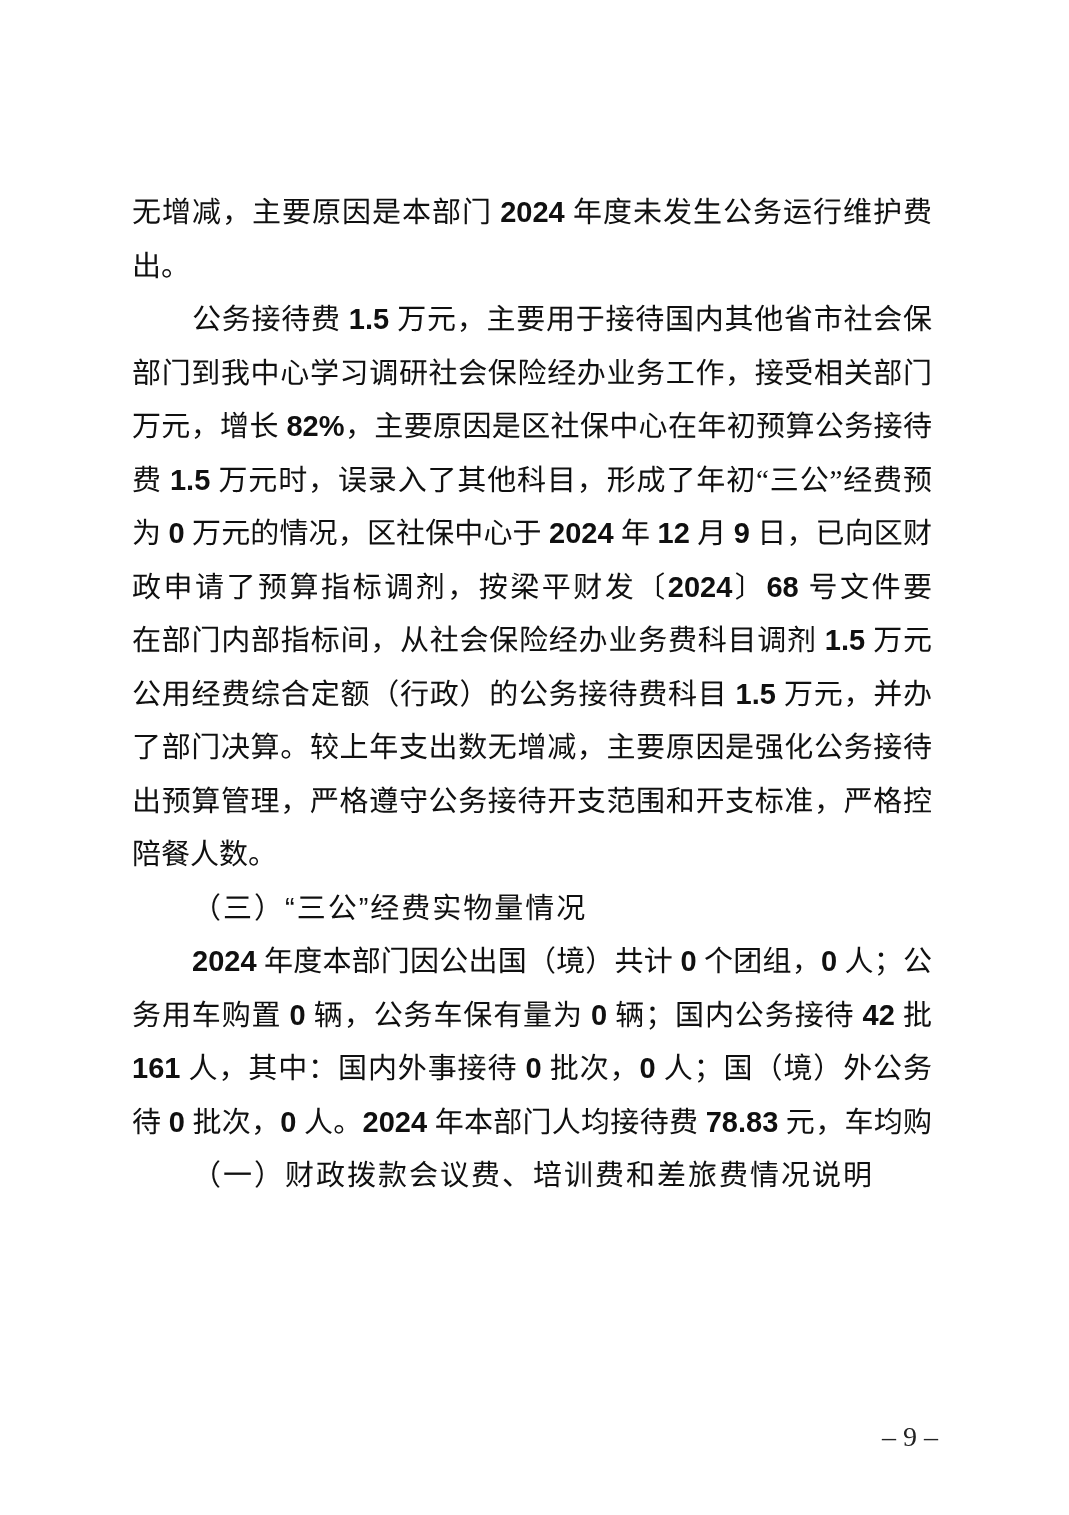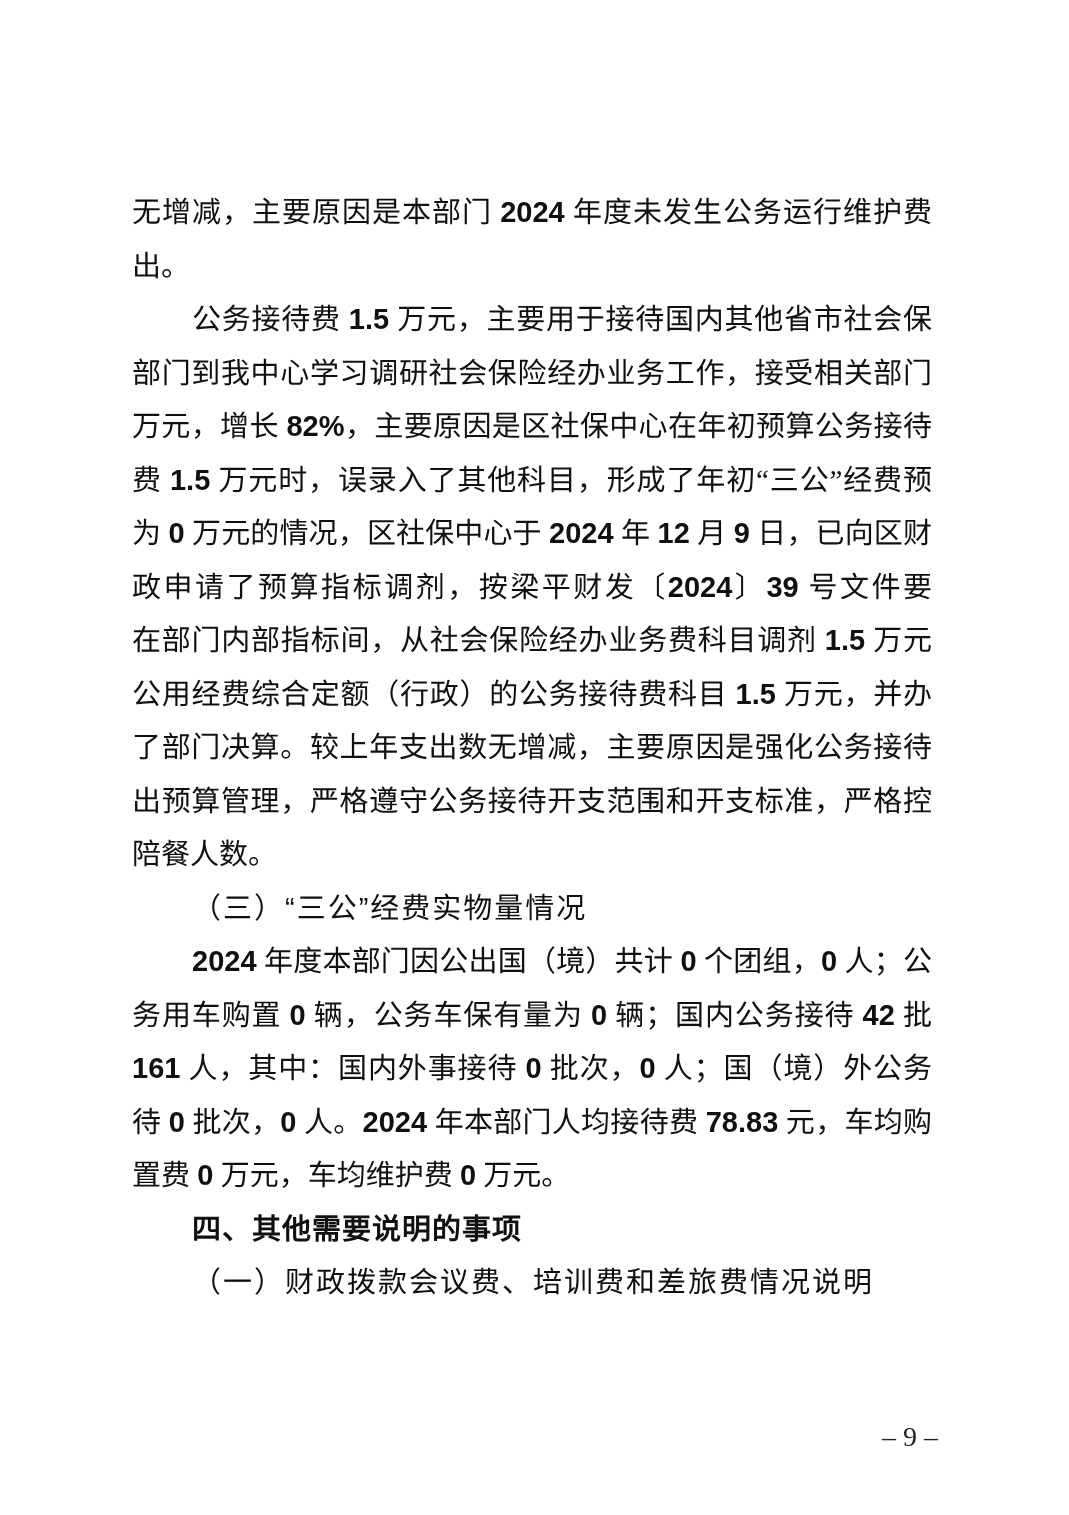--- a/index.html
+++ b/index.html
@@ -67,29 +67,27 @@
 
 <div class="page">
   <div class="content">
       <div class="line body justify">无增减，主要原因是本部门 <span class="num">2024</span> 年度未发生公务运行维护费支</div>
       <div class="line body">出。</div>
       <div class="line body indent justify">公务接待费 <span class="num">1.5</span> 万元，主要用于接待国内其他省市社会保险</div>
       <div class="line body justify">部门到我中心学习调研社会保险经办业务工作，接受相关部门检</div>
       <div class="line body justify">万元，增长 <span class="num">82%</span>，主要原因是区社保中心在年初预算公务接待</div>
       <div class="line body justify">费 <span class="num">1.5</span> 万元时，误录入了其他科目，形成了年初“三公”经费预算</div>
       <div class="line body justify">为 <span class="num">0</span> 万元的情况，区社保中心于 <span class="num">2024</span> 年 <span class="num">12</span> 月 <span class="num">9</span> 日，已向区财</div>
-      <div class="line body justify">政申请了预算指标调剂，按梁平财发〔<span class="num">2024</span>〕<span class="num">39</span> 号文件要求，</div>
+      <div class="line body justify">政申请了预算指标调剂，按梁平财发〔<span class="num">2024</span>〕<span class="num">68</span> 号文件要求，</div>
       <div class="line body justify">在部门内部指标间，从社会保险经办业务费科目调剂 <span class="num">1.5</span> 万元到</div>
       <div class="line body justify">公用经费综合定额（行政）的公务接待费科目 <span class="num">1.5</span> 万元，并办理</div>
       <div class="line body justify">了部门决算。较上年支出数无增减，主要原因是强化公务接待支</div>
       <div class="line body justify">出预算管理，严格遵守公务接待开支范围和开支标准，严格控制</div>
       <div class="line body">陪餐人数。</div>
       <div class="line heading-kai indent">（三）“三公”经费实物量情况</div>
       <div class="line body indent justify"><span class="num">2024</span> 年度本部门因公出国（境）共计 <span class="num">0</span> 个团组，<span class="num">0</span> 人；公</div>
       <div class="line body justify">务用车购置 <span class="num">0</span> 辆，公务车保有量为 <span class="num">0</span> 辆；国内公务接待 <span class="num">42</span> 批次</div>
       <div class="line body justify"><span class="num">161</span> 人，其中：国内外事接待 <span class="num">0</span> 批次，<span class="num">0</span> 人；国（境）外公务接</div>
       <div class="line body justify">待 <span class="num">0</span> 批次，<span class="num">0</span> 人。<span class="num">2024</span> 年本部门人均接待费 <span class="num">78.83</span> 元，车均购</div>
-      <div class="line body">置费 <span class="num">0</span> 万元，车均维护费 <span class="num">0</span> 万元。</div>
-      <div class="line heading-hei indent">四、其他需要说明的事项</div>
       <div class="line heading-kai indent">（一）财政拨款会议费、培训费和差旅费情况说明</div>
     </div>
   <div class="page-number">– 9 –</div>
 </div>
 
 </body></html>

